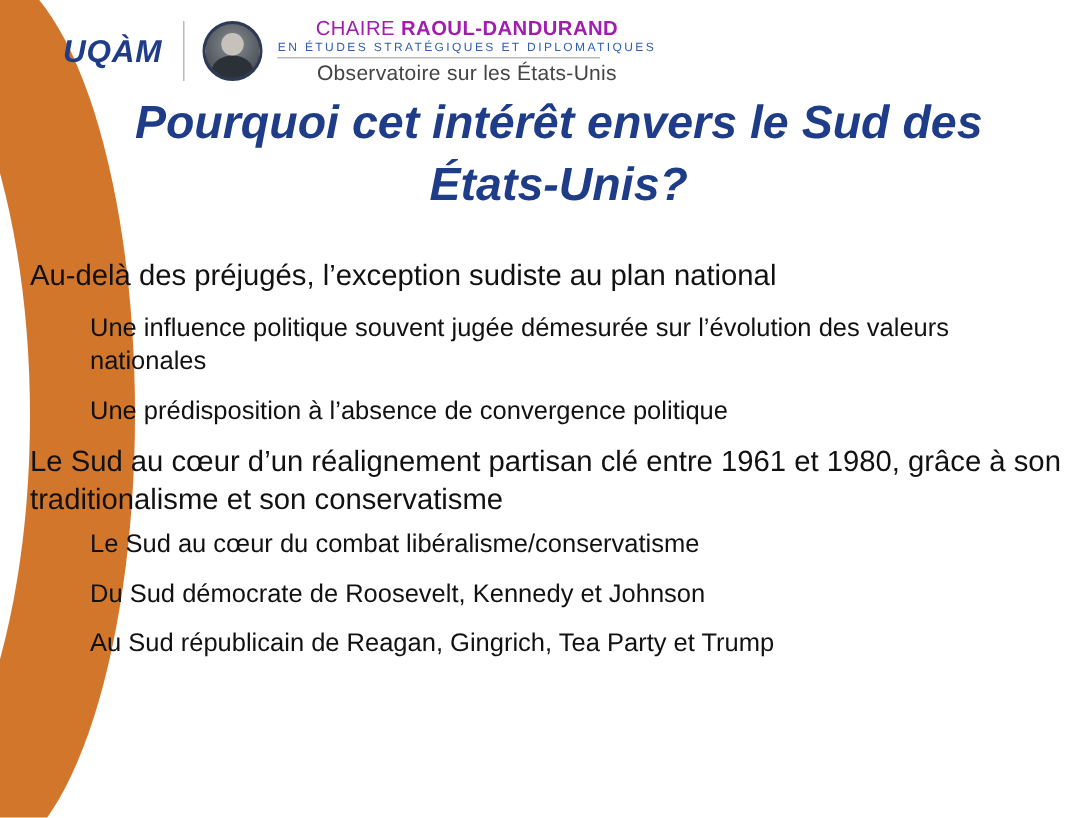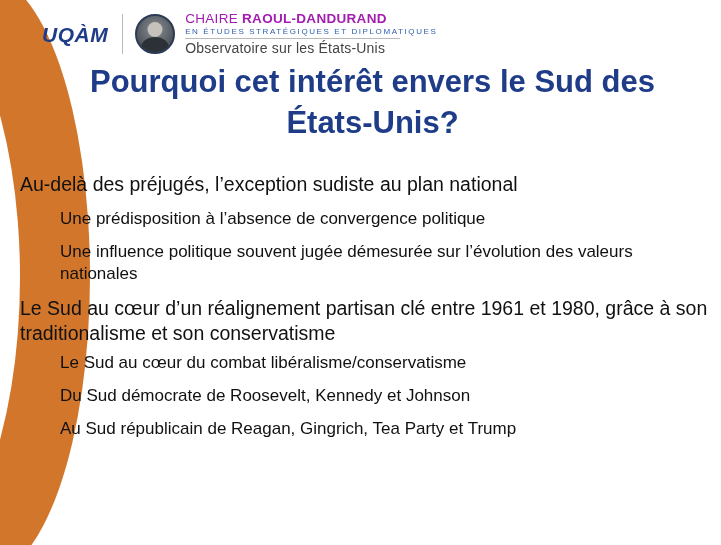--- a/index.html
+++ b/index.html
@@ -44,20 +44,21 @@
   }
 
   
   #header {
     position: absolute;
     left: 42px;
     top: 10px;
     display: flex;
     align-items: center;
     height: 48px;
+    text-align: center;
   }
   #uqam-logo {
     font-family: "Liberation Sans", sans-serif;
     font-weight: bold;
     font-style: italic;
     font-size: 21px;
     color: #1F3C88;
     letter-spacing: 0.5px;
     line-height: 1;
     padding-right: 14px;
@@ -132,20 +133,21 @@
   }
 
   
   #title {
     position: absolute;
     left: 60px;
     top: 62px;
     width: 625px;
     text-align: center;
     font-family: "Liberation Sans", sans-serif;
+    font-style: italic;
     font-weight: bold;
     font-size: 31px;
     line-height: 1.32;
     color: #1F3C88;
   }
 
   
   #body-content {
     position: absolute;
     left: 18px;
@@ -203,22 +205,22 @@
   </div>
 
   <div id="title">Pourquoi cet intérêt envers le Sud des États-Unis?</div>
 
   <div id="body-content">
 
     <div id="block1">
       <p class="lvl1">Au-delà des préjugés, l’exception sudiste au plan national</p>
       <ul class="bullets">
         <li><span class="dot">•</span></li>
+        <li><span class="dot">•</span><span>Une influence politique souvent jugée démesurée sur l’évolution des valeurs nationales</span></li>
         <li><span class="dot">•</span><span>Une prédisposition à l’absence de convergence politique</span></li>
-        <li><span class="dot">•</span><span>Une influence politique souvent jugée démesurée sur l’évolution des valeurs nationales</span></li>
       </ul>
     </div>
 
     <div id="block2">
       <p class="lvl1">Le Sud au cœur d’un réalignement partisan clé entre 1961 et 1980, grâce à son traditionalisme et son conservatisme</p>
       <ul class="bullets">
         <li><span class="dot">•</span><span>Le Sud au cœur du combat libéralisme/conservatisme</span></li>
         <li><span class="dot">•</span><span>Du Sud démocrate de Roosevelt, Kennedy et Johnson</span></li>
         <li><span class="dot">•</span><span>Au Sud républicain de Reagan, Gingrich, Tea Party et Trump</span></li>
       </ul>

